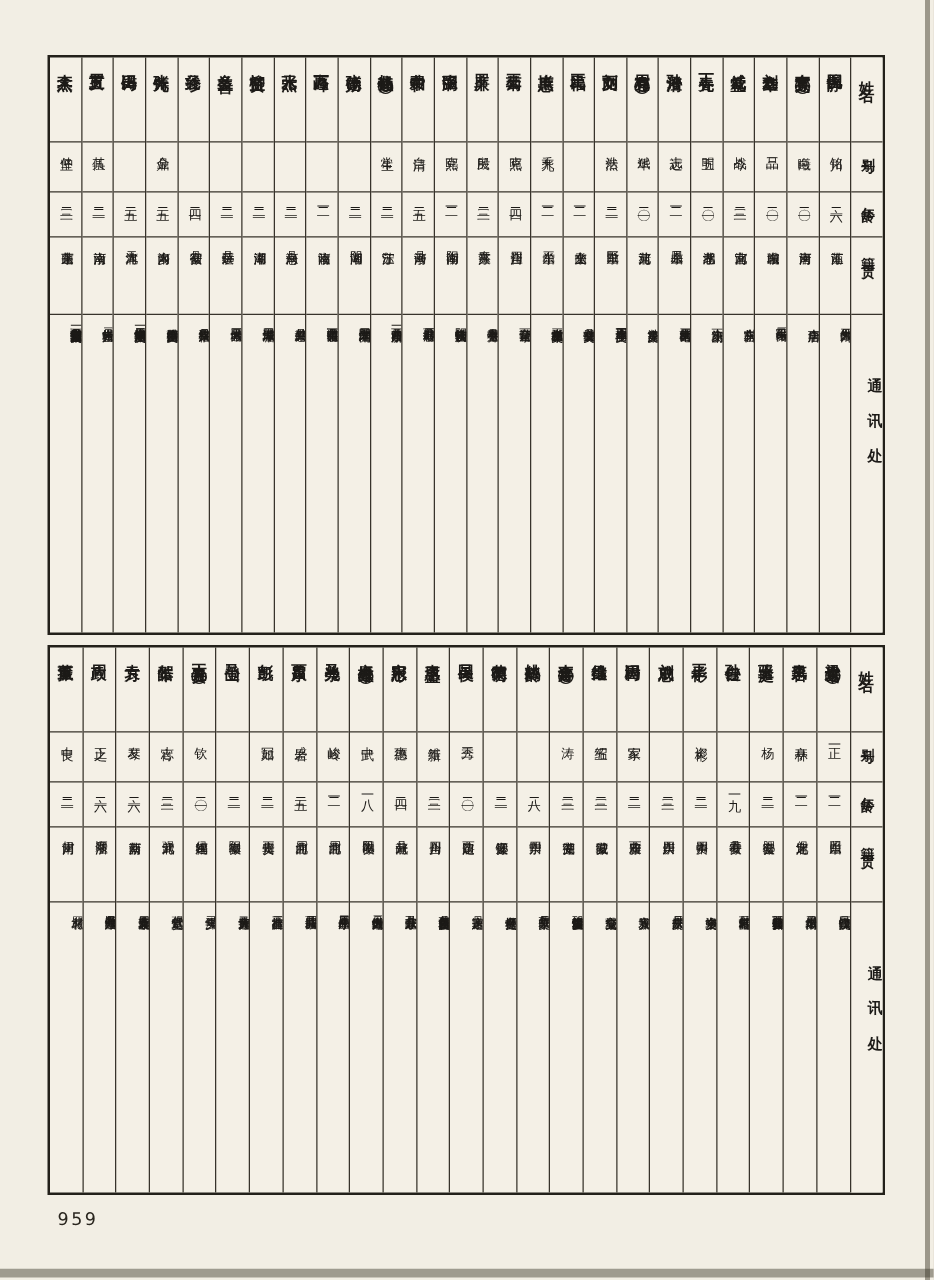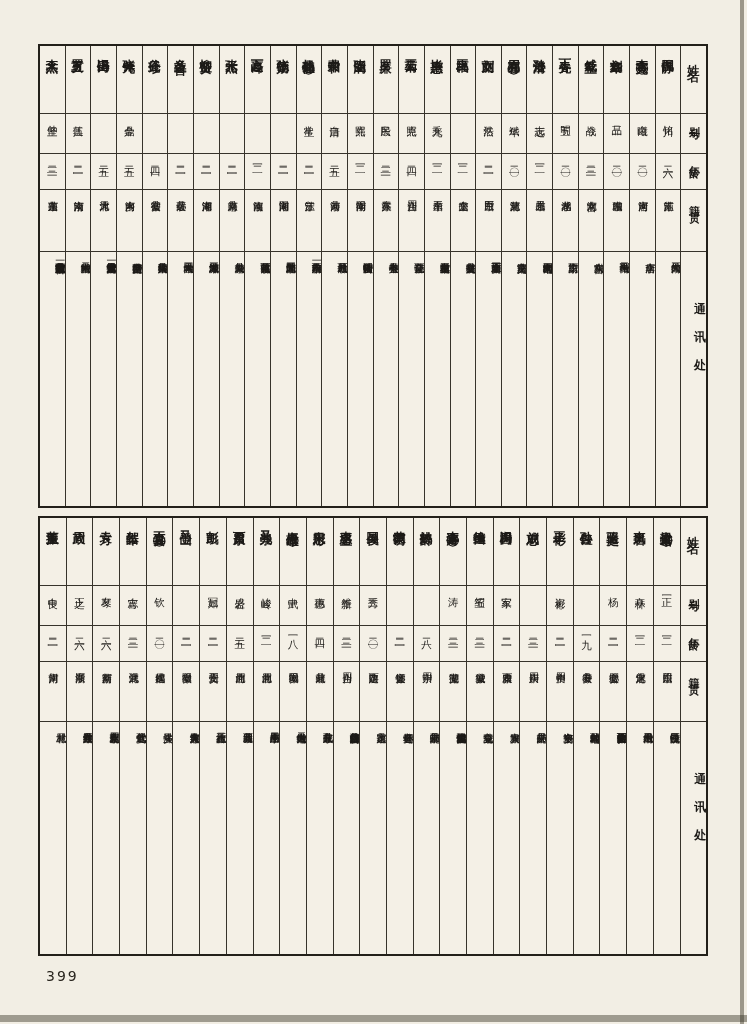--- a/index.html
+++ b/index.html
@@ -942,16 +942,16 @@
           </div>
           <div class="cell c-native">
             <div class="vtext">籍贯</div>
           </div>
           <div class="cell c-addr">
             <div class="vtext">通讯处</div>
           </div>
         </div>
       </div>
   </div>
-  <div class="page-number">399</div>
+  <div class="page-number">959</div>
   <div class="scan-edge-right"></div>
   <div class="scan-edge-bottom"></div>
 </div>
 
 </body></html>

